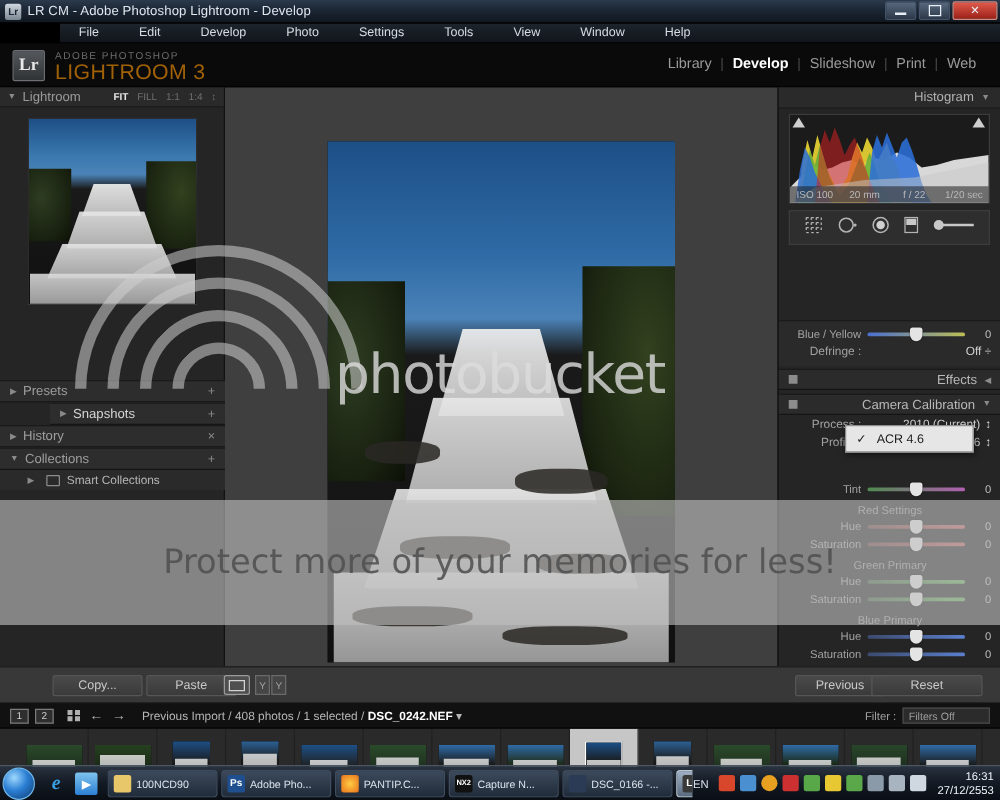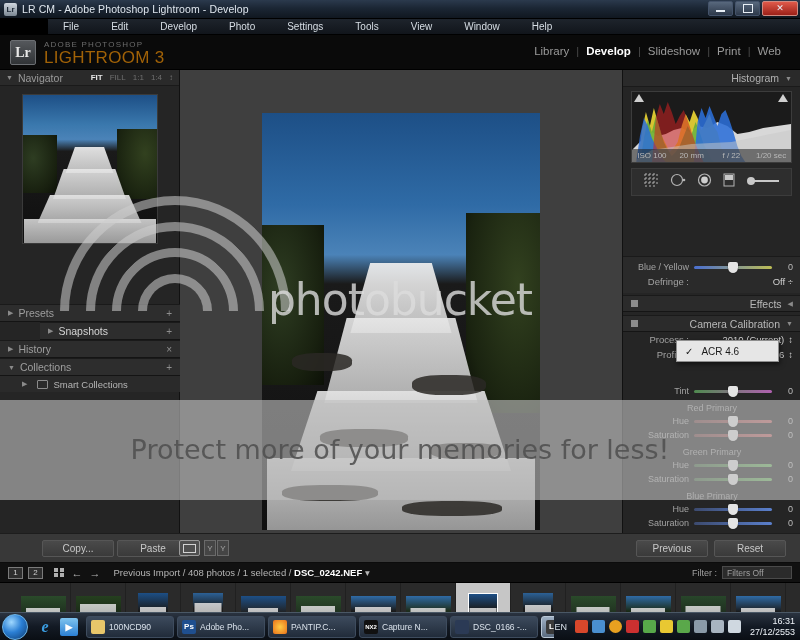--- a/index.html
+++ b/index.html
@@ -352,21 +352,21 @@
         <div class="mod-sep">|</div>
         <div class="mod">Print</div>
         <div class="mod-sep">|</div>
         <div class="mod">Web</div>
       </div>
     </div>
 
     <div class="left-panel">
       <div class="panel-header">
         <span class="tri">▼</span>
-        <span>Navigator</span>
+        <span>Lightroom</span>
         <span class="nav-zoom">
           <span class="nz on">FIT</span>
           <span class="nz">FILL</span>
           <span class="nz">1:1</span>
           <span class="nz">1:4</span>
           <span class="nz">↕</span>
         </span>
       </div>
 
       <div class="nav-thumb">
@@ -532,21 +532,21 @@
         </div>
 
         <div class="rp-slider-row" style="margin-top:22px">
           <span class="rp-label">Tint</span>
           <span class="track tint">
               <span class="knob"></span>
             </span>
           <span class="rp-val">0</span>
         </div>
 
-        <div class="rp-section-title">Red Primary</div>
+        <div class="rp-section-title">Red Settings</div>
         <div class="rp-slider-row">
           <span class="rp-label">Hue</span>
           <span class="track red">
               <span class="knob"></span>
             </span>
           <span class="rp-val">0</span>
         </div>
         <div class="rp-slider-row">
           <span class="rp-label">Saturation</span>
           <span class="track red">
@@ -601,21 +601,21 @@
         <span class="vm-box">
             <i></i>
           </span>
         <span class="vm-yy">
           <span class="vm-y">Y</span>
           <span class="vm-y">Y</span>
         </span>
       </div>
       <div class="tb-caret">▼</div>
       <div class="tb-btn" style="right:92px;width:72px">Previous</div>
-      <div class="tb-btn" style="right:14px;width:72px">Reset</div>
+      <div class="tb-btn" style="right:14px;width:89px">Reset</div>
     </div>
 
     <div class="filmstrip">
       <div class="fs-head">
         <span class="pg-box">1</span>
         <span class="pg-box">2</span>
         <span class="grid-ico">
             <i></i>
             <i></i>
             <i></i>

